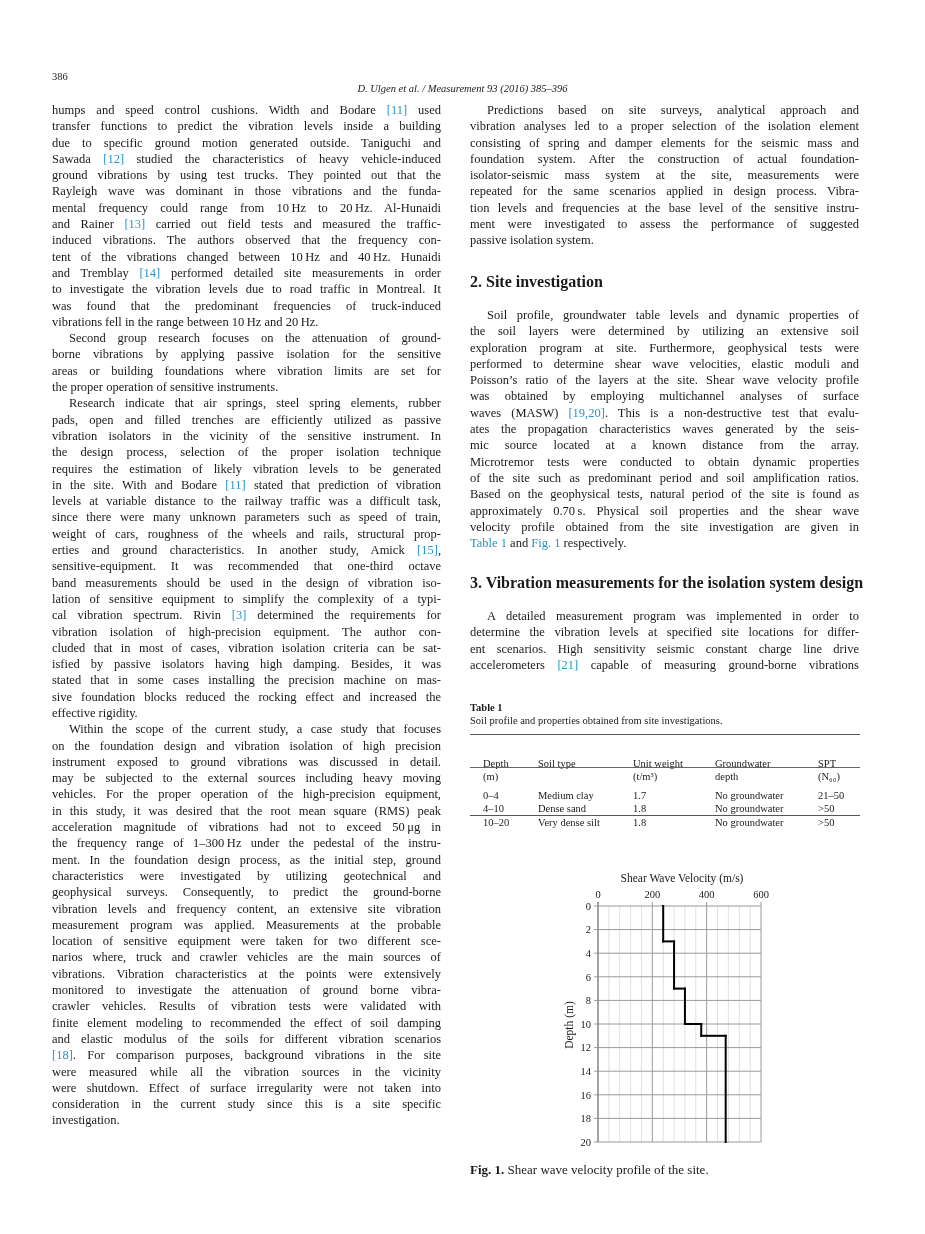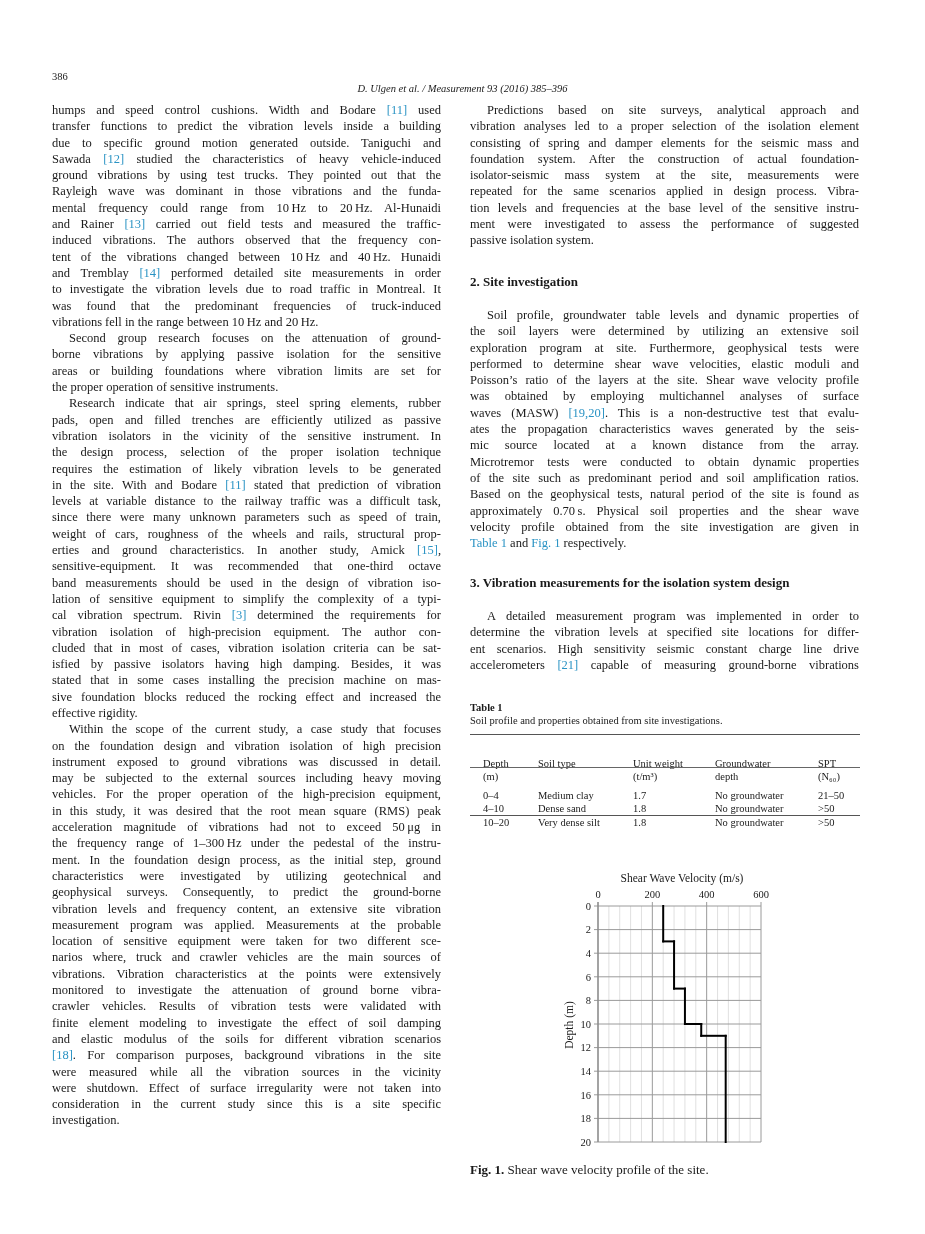--- a/index.html
+++ b/index.html
@@ -14,21 +14,21 @@
   
   .col { width: 389px; font-size: 12.5px; }
   .col-left { left: 52px; top: 102px; }
   .col-right { left: 470px; }
   .line { height: 16.3px; line-height: 16.3px; white-space: nowrap;
           text-align: justify; text-align-last: justify; }
   .line.last { text-align-last: left; }
   .line.indent { text-indent: 17px; }
   .cite { color: #2a93c4; }
 
-  .heading { left: 470px; font-size: 13px; font-weight: bold; line-height: 16px; }
+  .heading { left: 470px; font-size: 16px; font-weight: bold; line-height: 16px; }
 
   
   .table-label { left: 470px; top: 702px; font-size: 10.5px; font-weight: bold; }
   .table-caption { left: 470px; top: 715px; font-size: 10.5px; }
   .rule { left: 470px; width: 390px; background: #555; }
   .rule-top { top: 733.5px; height: 1.3px; }
   .rule-mid { top: 766.8px; height: 0.9px; background: #666; }
   .rule-bot { top: 814.5px; height: 1.3px; }
   .trow { left: 483px; width: 377px; display: grid;
           grid-template-columns: 55px 95px 82px 103px 42px;
@@ -98,21 +98,21 @@
     <div class="line">ment. In the foundation design process, as the initial step, ground</div>
     <div class="line">characteristics were investigated by utilizing geotechnical and</div>
     <div class="line">geophysical surveys. Consequently, to predict the ground-borne</div>
     <div class="line">vibration levels and frequency content, an extensive site vibration</div>
     <div class="line">measurement program was applied. Measurements at the probable</div>
     <div class="line">location of sensitive equipment were taken for two different sce-</div>
     <div class="line">narios where, truck and crawler vehicles are the main sources of</div>
     <div class="line">vibrations. Vibration characteristics at the points were extensively</div>
     <div class="line">monitored to investigate the attenuation of ground borne vibra-</div>
     <div class="line">crawler vehicles. Results of vibration tests were validated with</div>
-    <div class="line">finite element modeling to investigate the effect of soil damping</div>
+    <div class="line">finite element modeling to recommended the effect of soil damping</div>
     <div class="line">and elastic modulus of the soils for different vibration scenarios</div>
     <div class="line"><span class="cite">[18]</span>. For comparison purposes, background vibrations in the site</div>
     <div class="line">were measured while all the vibration sources in the vicinity</div>
     <div class="line">were shutdown. Effect of surface irregularity were not taken into</div>
     <div class="line">consideration in the current study since this is a site specific</div>
     <div class="line last">investigation.</div>
   </div>
 
 <div class="abs col col-right" id="right-intro" style="top:102px">
     <div class="line indent">Predictions based on site surveys, analytical approach and</div>

